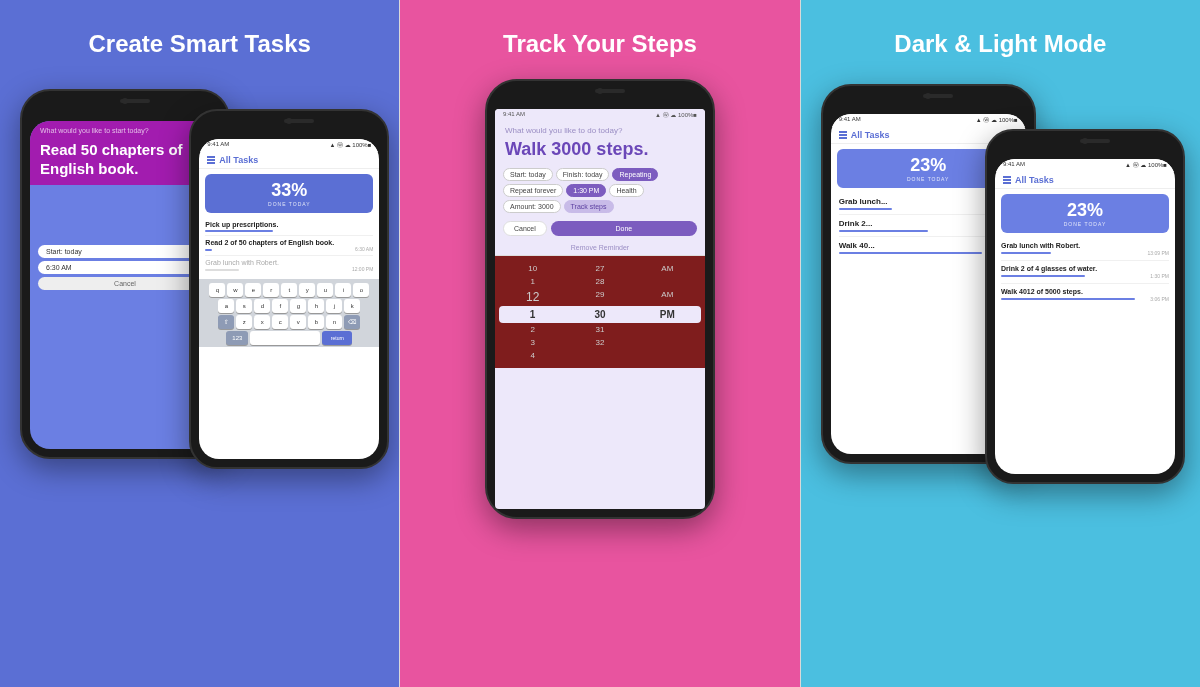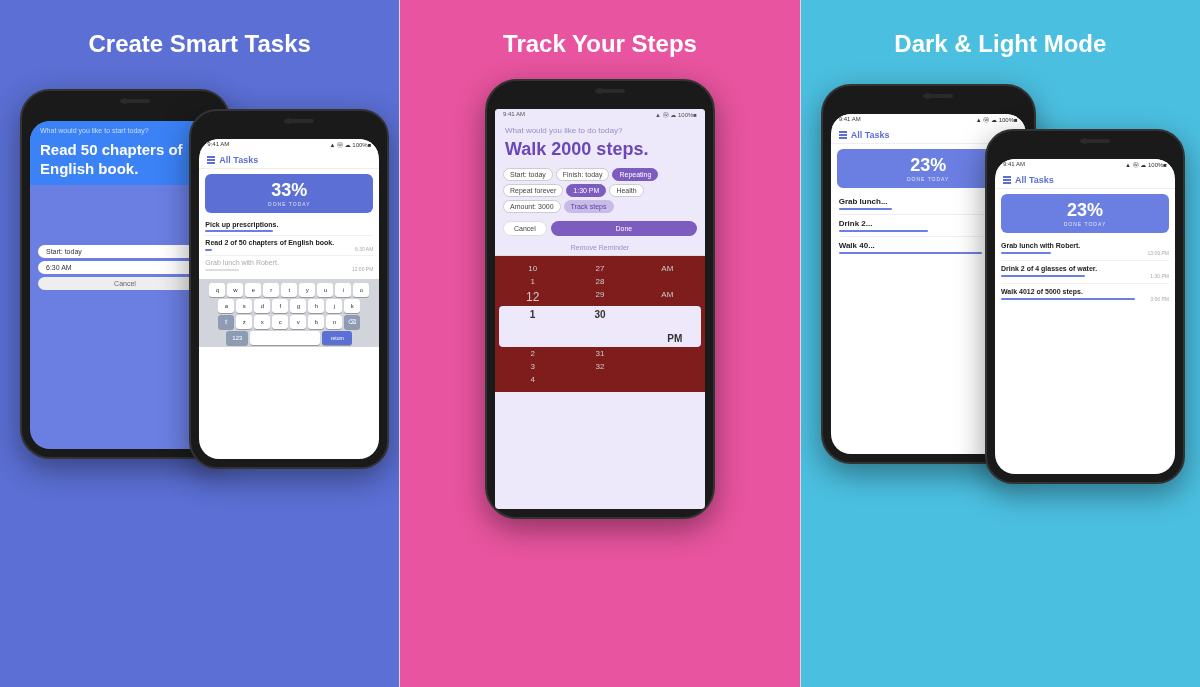--- a/index.html
+++ b/index.html
@@ -203,21 +203,21 @@
 
 <div class="panel panel-1">
   <h2 class="panel-title">Create Smart Tasks</h2>
 
   <div class="phones-container">
 
     <div class="phone p1-back-phone" style="width:210px;height:370px;left:0px;top:10px;">
       <div class="camera-dot"></div>
       <div class="speaker-bar"></div>
       <div class="phone-screen" style="margin:30px 8px 8px; height:calc(100% - 38px); background:#6B7FE3; border-radius:20px;">
-        <div style="background:#3b82f6; padding:6px 10px;">
+        <div style="background:#a21caf; padding:6px 10px;">
           <div style="font-size:7px;color:rgba(255,255,255,0.7);margin-bottom:6px;">What would you like to start today?</div>
           <div style="font-size:15px;font-weight:800;color:white;line-height:1.3;">Read 50 chapters of English book.</div>
         </div>
         <div style="padding:0 8px;margin-top:60px;">
           <div style="background:white;border-radius:10px;padding:3px 8px;margin-bottom:3px;font-size:7px;color:#333;">Start: today</div>
           <div style="background:white;border-radius:10px;padding:3px 8px;margin-bottom:3px;font-size:7px;color:#333;">6:30 AM</div>
           <div style="background:#eee;border-radius:10px;padding:3px 8px;margin-bottom:3px;font-size:7px;color:#666;text-align:center;">Cancel</div>
         </div>
       </div>
     </div>
@@ -323,21 +323,21 @@
       <div class="phone-screen walk-screen" style="margin:28px 8px 8px; height:calc(100% - 36px); border-radius:4px; overflow:hidden;">
 
         <div style="background:#EDE8FA;padding:2px 8px;display:flex;justify-content:space-between;font-size:6px;color:#555;">
           <span>9:41 AM</span>
           <span>▲ ⓦ ☁ 100%■</span>
         </div>
         <div style="padding:4px 10px 2px;background:#EDE8FA;">
           <div style="font-size:8px;color:#9B8EC4;">What would you like to do today?</div>
         </div>
         <div style="padding:2px 10px 8px;background:#EDE8FA;">
-          <div style="font-size:18px;font-weight:800;color:#6B47B8;">Walk 2000 steps.</div>
+          <div style="font-size:18px;font-weight:800;color:#6B47B8;">Walk 3000 steps.</div>
         </div>
 
         <div style="display:flex;flex-wrap:wrap;gap:3px;padding:0 8px 4px;background:#EDE8FA;">
           <span style="background:white;border:1px solid #ccc;border-radius:10px;padding:2px 6px;font-size:7px;color:#444;">Start: today</span>
           <span style="background:white;border:1px solid #ccc;border-radius:10px;padding:2px 6px;font-size:7px;color:#444;">Finish: today</span>
           <span style="background:#7C5CBF;border:1px solid #7C5CBF;border-radius:10px;padding:2px 6px;font-size:7px;color:white;">Repeating</span>
           <span style="background:white;border:1px solid #ccc;border-radius:10px;padding:2px 6px;font-size:7px;color:#444;">Repeat forever</span>
           <span style="background:#7C5CBF;border:1px solid #7C5CBF;border-radius:10px;padding:2px 6px;font-size:7px;color:white;">1:30 PM</span>
           <span style="background:white;border:1px solid #ccc;border-radius:10px;padding:2px 6px;font-size:7px;color:#444;">Health</span>
           <span style="background:white;border:1px solid #ccc;border-radius:10px;padding:2px 6px;font-size:7px;color:#444;">Amount: 3000</span>
@@ -363,21 +363,21 @@
             <span style="font-size:8px;color:#ccc;width:30px;text-align:center;"></span>
           </div>
           <div style="display:flex;justify-content:space-around;padding:2px 0;">
             <span style="font-size:12px;color:#ccc;width:30px;text-align:center;">12</span>
             <span style="font-size:8px;color:#ccc;width:30px;text-align:center;">29</span>
             <span style="font-size:8px;color:#ccc;width:30px;text-align:center;">AM</span>
           </div>
           <div style="display:flex;justify-content:space-around;padding:3px 0;background:#EDE8FA;border-radius:4px;">
             <span style="font-size:10px;color:#333;font-weight:600;width:30px;text-align:center;">1</span>
             <span style="font-size:10px;color:#333;font-weight:600;width:30px;text-align:center;">30</span>
-            <span style="font-size:10px;color:#333;font-weight:600;width:30px;text-align:right;margin-top:24px;">PM</span>
+            <span style="font-size:10px;color:#333;font-weight:600;width:30px;text-align:center;">PM</span>
           </div>
           <div style="display:flex;justify-content:space-around;padding:2px 0;">
             <span style="font-size:8px;color:#ccc;width:30px;text-align:center;">2</span>
             <span style="font-size:8px;color:#ccc;width:30px;text-align:center;">31</span>
             <span style="font-size:8px;color:#ccc;width:30px;text-align:center;"></span>
           </div>
           <div style="display:flex;justify-content:space-around;padding:2px 0;">
             <span style="font-size:8px;color:#ccc;width:30px;text-align:center;">3</span>
             <span style="font-size:8px;color:#ccc;width:30px;text-align:center;">32</span>
             <span style="font-size:8px;color:#ccc;width:30px;text-align:center;"></span>

